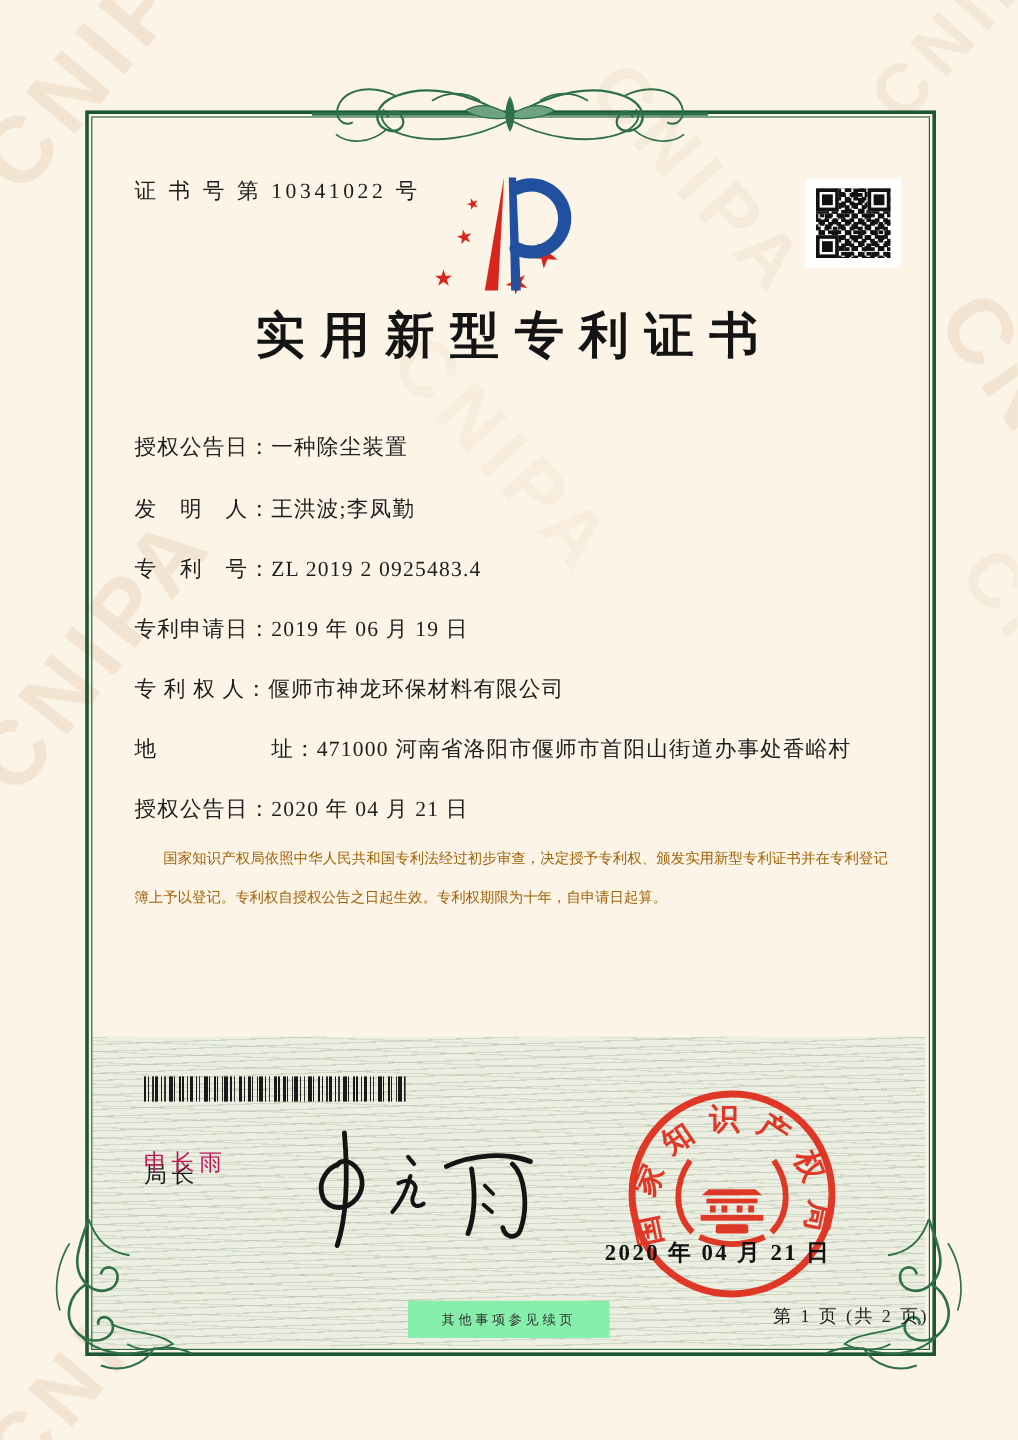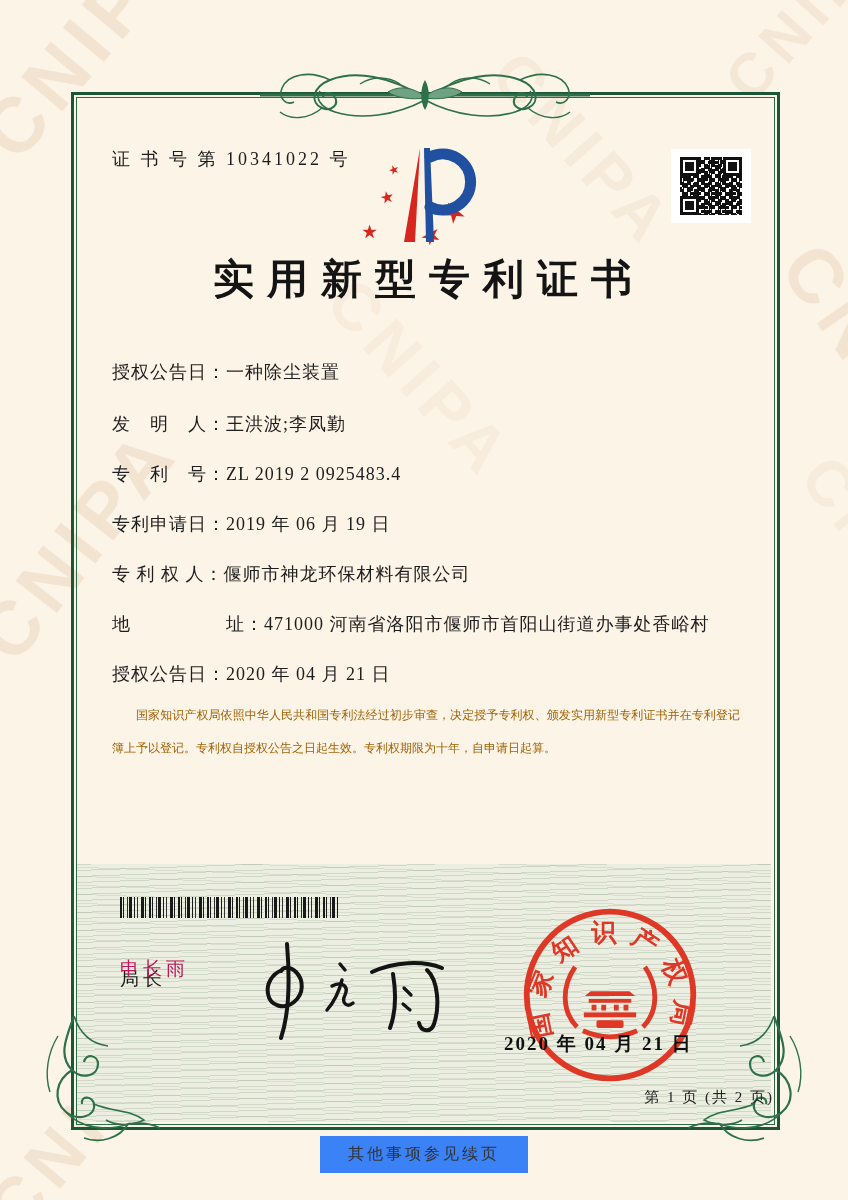--- a/index.html
+++ b/index.html
@@ -87,22 +87,22 @@
   .seal-date{
     position:absolute;left:504px;top:1031px;width:220px;
     font-size:19px;letter-spacing:2px;color:#111;font-weight:bold;white-space:nowrap;
   }
   
   .page-footer{
     position:absolute;left:71px;top:1088px;width:703px;text-align:right;
     font-size:15px;letter-spacing:2px;color:#222;
   }
   .bottom-note{
-    position:absolute;left:424px;top:1136px;transform:translateX(-50%);
-    background:#3b82f6;padding:8px 28px;font-size:16px;letter-spacing:3px;color:#333;
+    position:absolute;left:424px;top:1084px;transform:translateX(-50%);
+    background:#86efac;padding:8px 28px;font-size:11px;letter-spacing:3px;color:#333;
   }
   .orn{position:absolute;pointer-events:none;}
 </style>
 </head>
 <body>
 
 <div class="wm" style="left:-52px;top:-4px;font-size:78px;transform:rotate(-50deg);">CNIPA</div>
 <div class="wm" style="left:466px;top:112px;font-size:64px;transform:rotate(48deg);opacity:.65;">CNIPA</div>
 <div class="wm" style="left:700px;top:-26px;font-size:60px;transform:rotate(-48deg);opacity:.8;">CNIPA</div>
 <div class="wm" style="left:742px;top:320px;font-size:76px;transform:rotate(55deg);">CNIPA</div>

